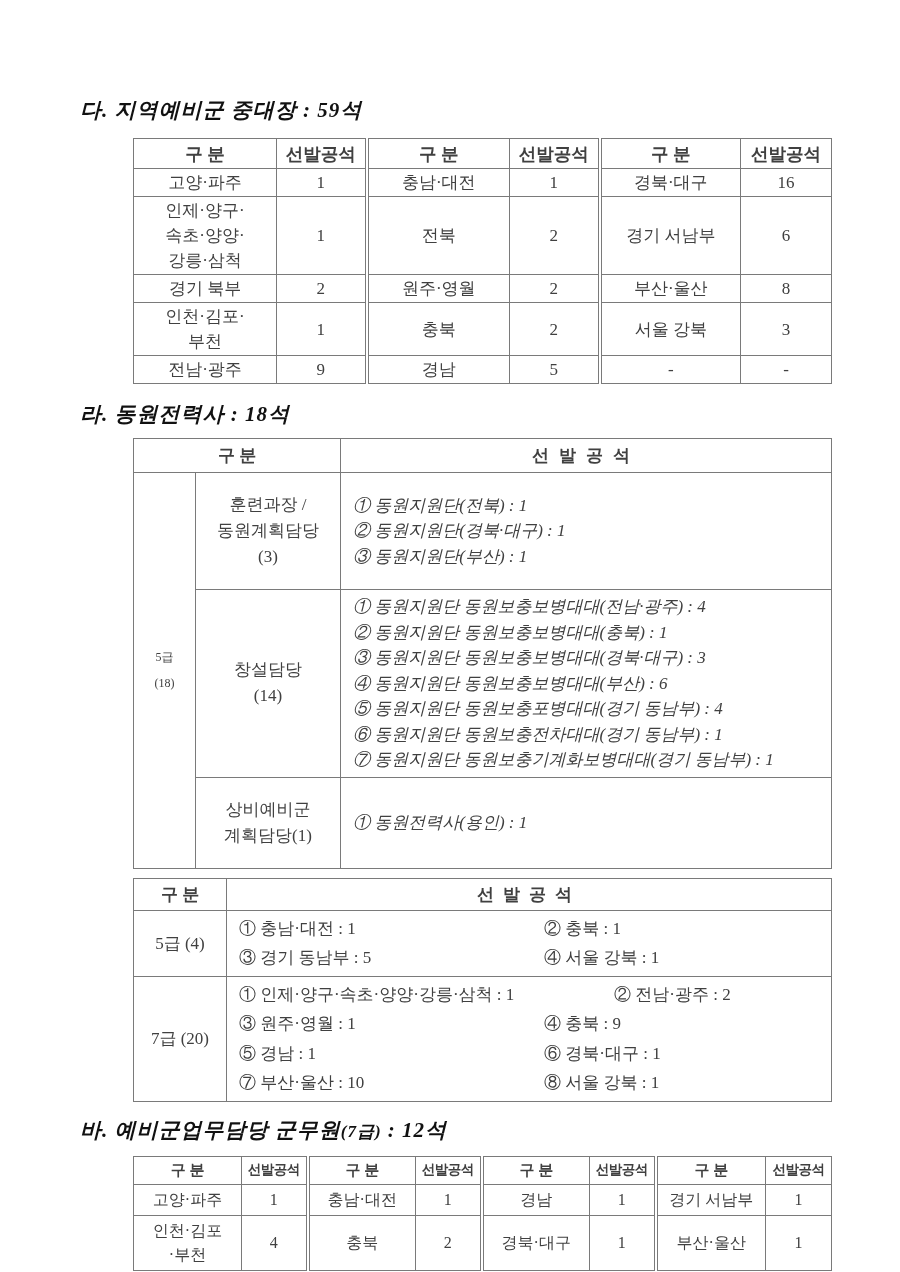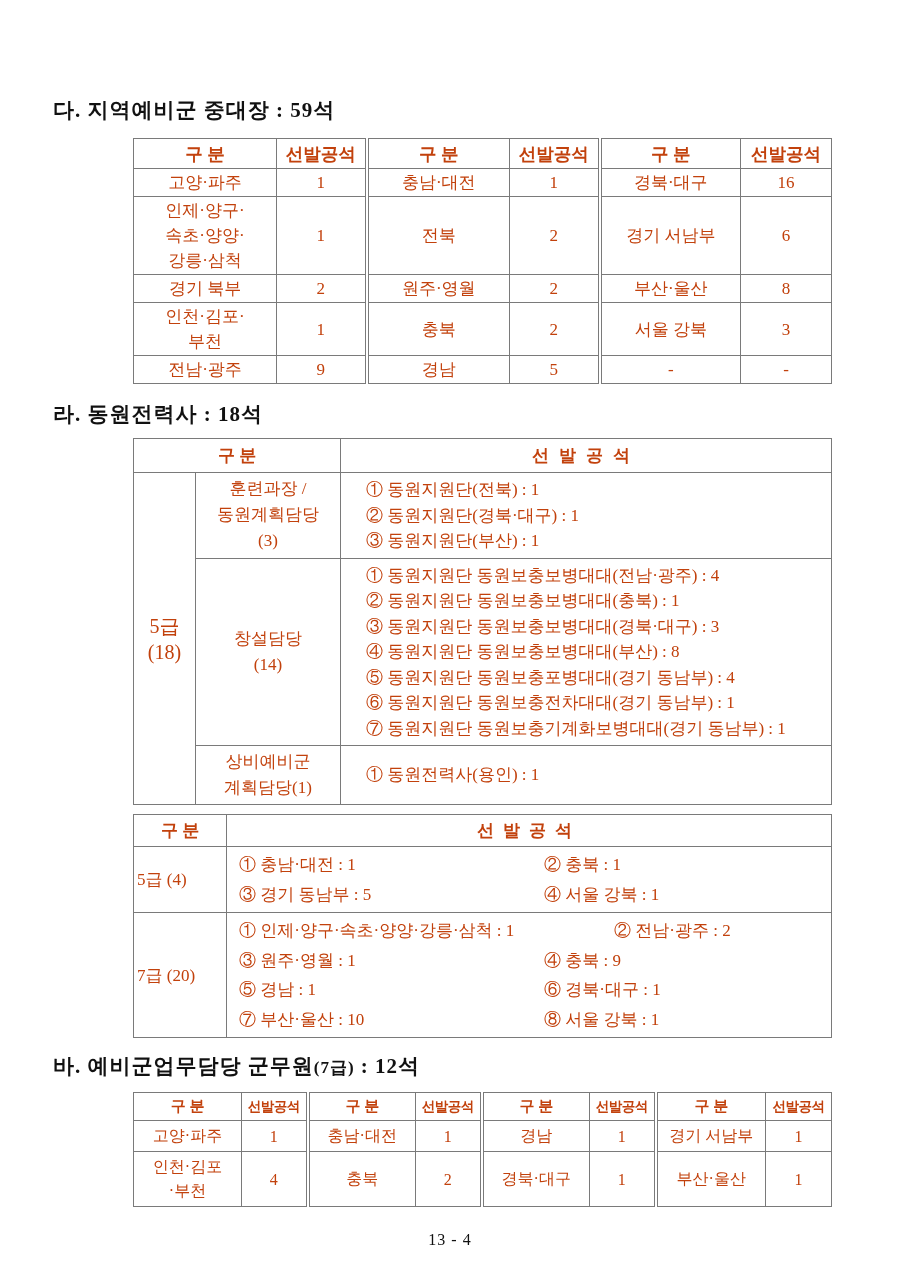--- a/index.html
+++ b/index.html
@@ -6,60 +6,60 @@
   html, body { margin: 0; padding: 0; }
   body {
     width: 900px; height: 1272px;
     background: #ffffff; color: #111111;
     font-family: "Liberation Serif", "DejaVu Serif", serif;
     overflow: hidden;
   }
   .sheet { padding-top: 98px; }
 
   .sec {
-    margin: 0 0 0 53px;
+    margin: 0 0 0 80px;
     font-size: 21px; font-weight: 700;
-    letter-spacing: 1px; line-height: 25px;
+    letter-spacing: 1px; line-height: 25px; font-style: italic;
   }
   .sec .small { font-size: 17px; }
   .mt-ra { margin-top: 18px; }
   .mt-ma { margin-top: 15px; }
   .mt-ba { margin-top: 16px; }
 
   .tbl-wrap { margin-left: 133px; width: 698px; }
   .gap-t1 { margin-top: 15px; }
   .gap-t2 { margin-top: 11px; }
   .gap-t3 { margin-top: 9px; }
   .gap-t4 { margin-top: 12px; }
 
   table {
     border-collapse: collapse; table-layout: fixed;
-    width: 698px; font-size: 17px; color: #c2410c;
+    width: 698px; font-size: 17px; color: #404040;
   }
   th, td { border: 1px solid #7a7a7a; padding: 1px 3px; vertical-align: middle; }
   th { font-weight: 700; }
   .preline { white-space: pre-line; }
   .dbl { border-left: 4px double #7a7a7a; }
 
   
   .t1 th { height: 30px; font-size: 17.5px; }
   .t1 td { text-align: center; line-height: 25px; padding: 1px 2px; }
 
   
   .t2 th { height: 34px; }
   .t2 .sp { letter-spacing: 10px; }
-  .t2 .grp { text-align: center; line-height: 26px; font-size: 20px; }
-  .t2 .lbl { text-align: center; line-height: 26px; padding: 3px 2px; }
-  .t2 .items { padding: 4px 6px 4px 25px; }
+  .t2 .grp { text-align: center; line-height: 26px; font-size: 12px; }
+  .t2 .lbl { text-align: center; line-height: 26px; padding: 19px 2px; }
+  .t2 .items { padding: 4px 6px 4px 12px; font-style: italic; }
   .t2 .item { line-height: 25.5px; white-space: nowrap; }
 
   
   .t3 th { height: 32px; }
   .t3 .sp { letter-spacing: 9px; }
-  .t3 .lbl { text-align: left; }
+  .t3 .lbl { text-align: center; }
   .t3 .items { padding: 3px 6px 3px 12px; }
   .t3 .pair { display: flex; line-height: 29.5px; white-space: nowrap; }
   .t3 .pair .i1 { flex: 0 0 305px; }
   .t3 .pair.wide .i1 { flex: 0 0 375px; }
 
   
   .t4 { font-size: 16px; }
   .t4 th { height: 28px; font-size: 15px; }
   .t4 th.cond { font-size: 13.5px; letter-spacing: -0.5px; }
   .t4 td { text-align: center; line-height: 25px; height: 31px; }
@@ -173,21 +173,21 @@
             <div class="item">③ 동원지원단(부산) : 1</div>
           </td>
         </tr>
         <tr>
           <td class="lbl preline">창설담당
 (14)</td>
           <td class="items">
             <div class="item">① 동원지원단 동원보충보병대대(전남·광주) : 4</div>
             <div class="item">② 동원지원단 동원보충보병대대(충북) : 1</div>
             <div class="item">③ 동원지원단 동원보충보병대대(경북·대구) : 3</div>
-            <div class="item">④ 동원지원단 동원보충보병대대(부산) : 8</div>
+            <div class="item">④ 동원지원단 동원보충보병대대(부산) : 6</div>
             <div class="item">⑤ 동원지원단 동원보충포병대대(경기 동남부) : 4</div>
             <div class="item">⑥ 동원지원단 동원보충전차대대(경기 동남부) : 1</div>
             <div class="item">⑦ 동원지원단 동원보충기계화보병대대(경기 동남부) : 1</div>
           </td>
         </tr>
         <tr>
           <td class="lbl preline">상비예비군
 계획담당(1)</td>
           <td class="items">
             <div class="item">① 동원전력사(용인) : 1</div>

